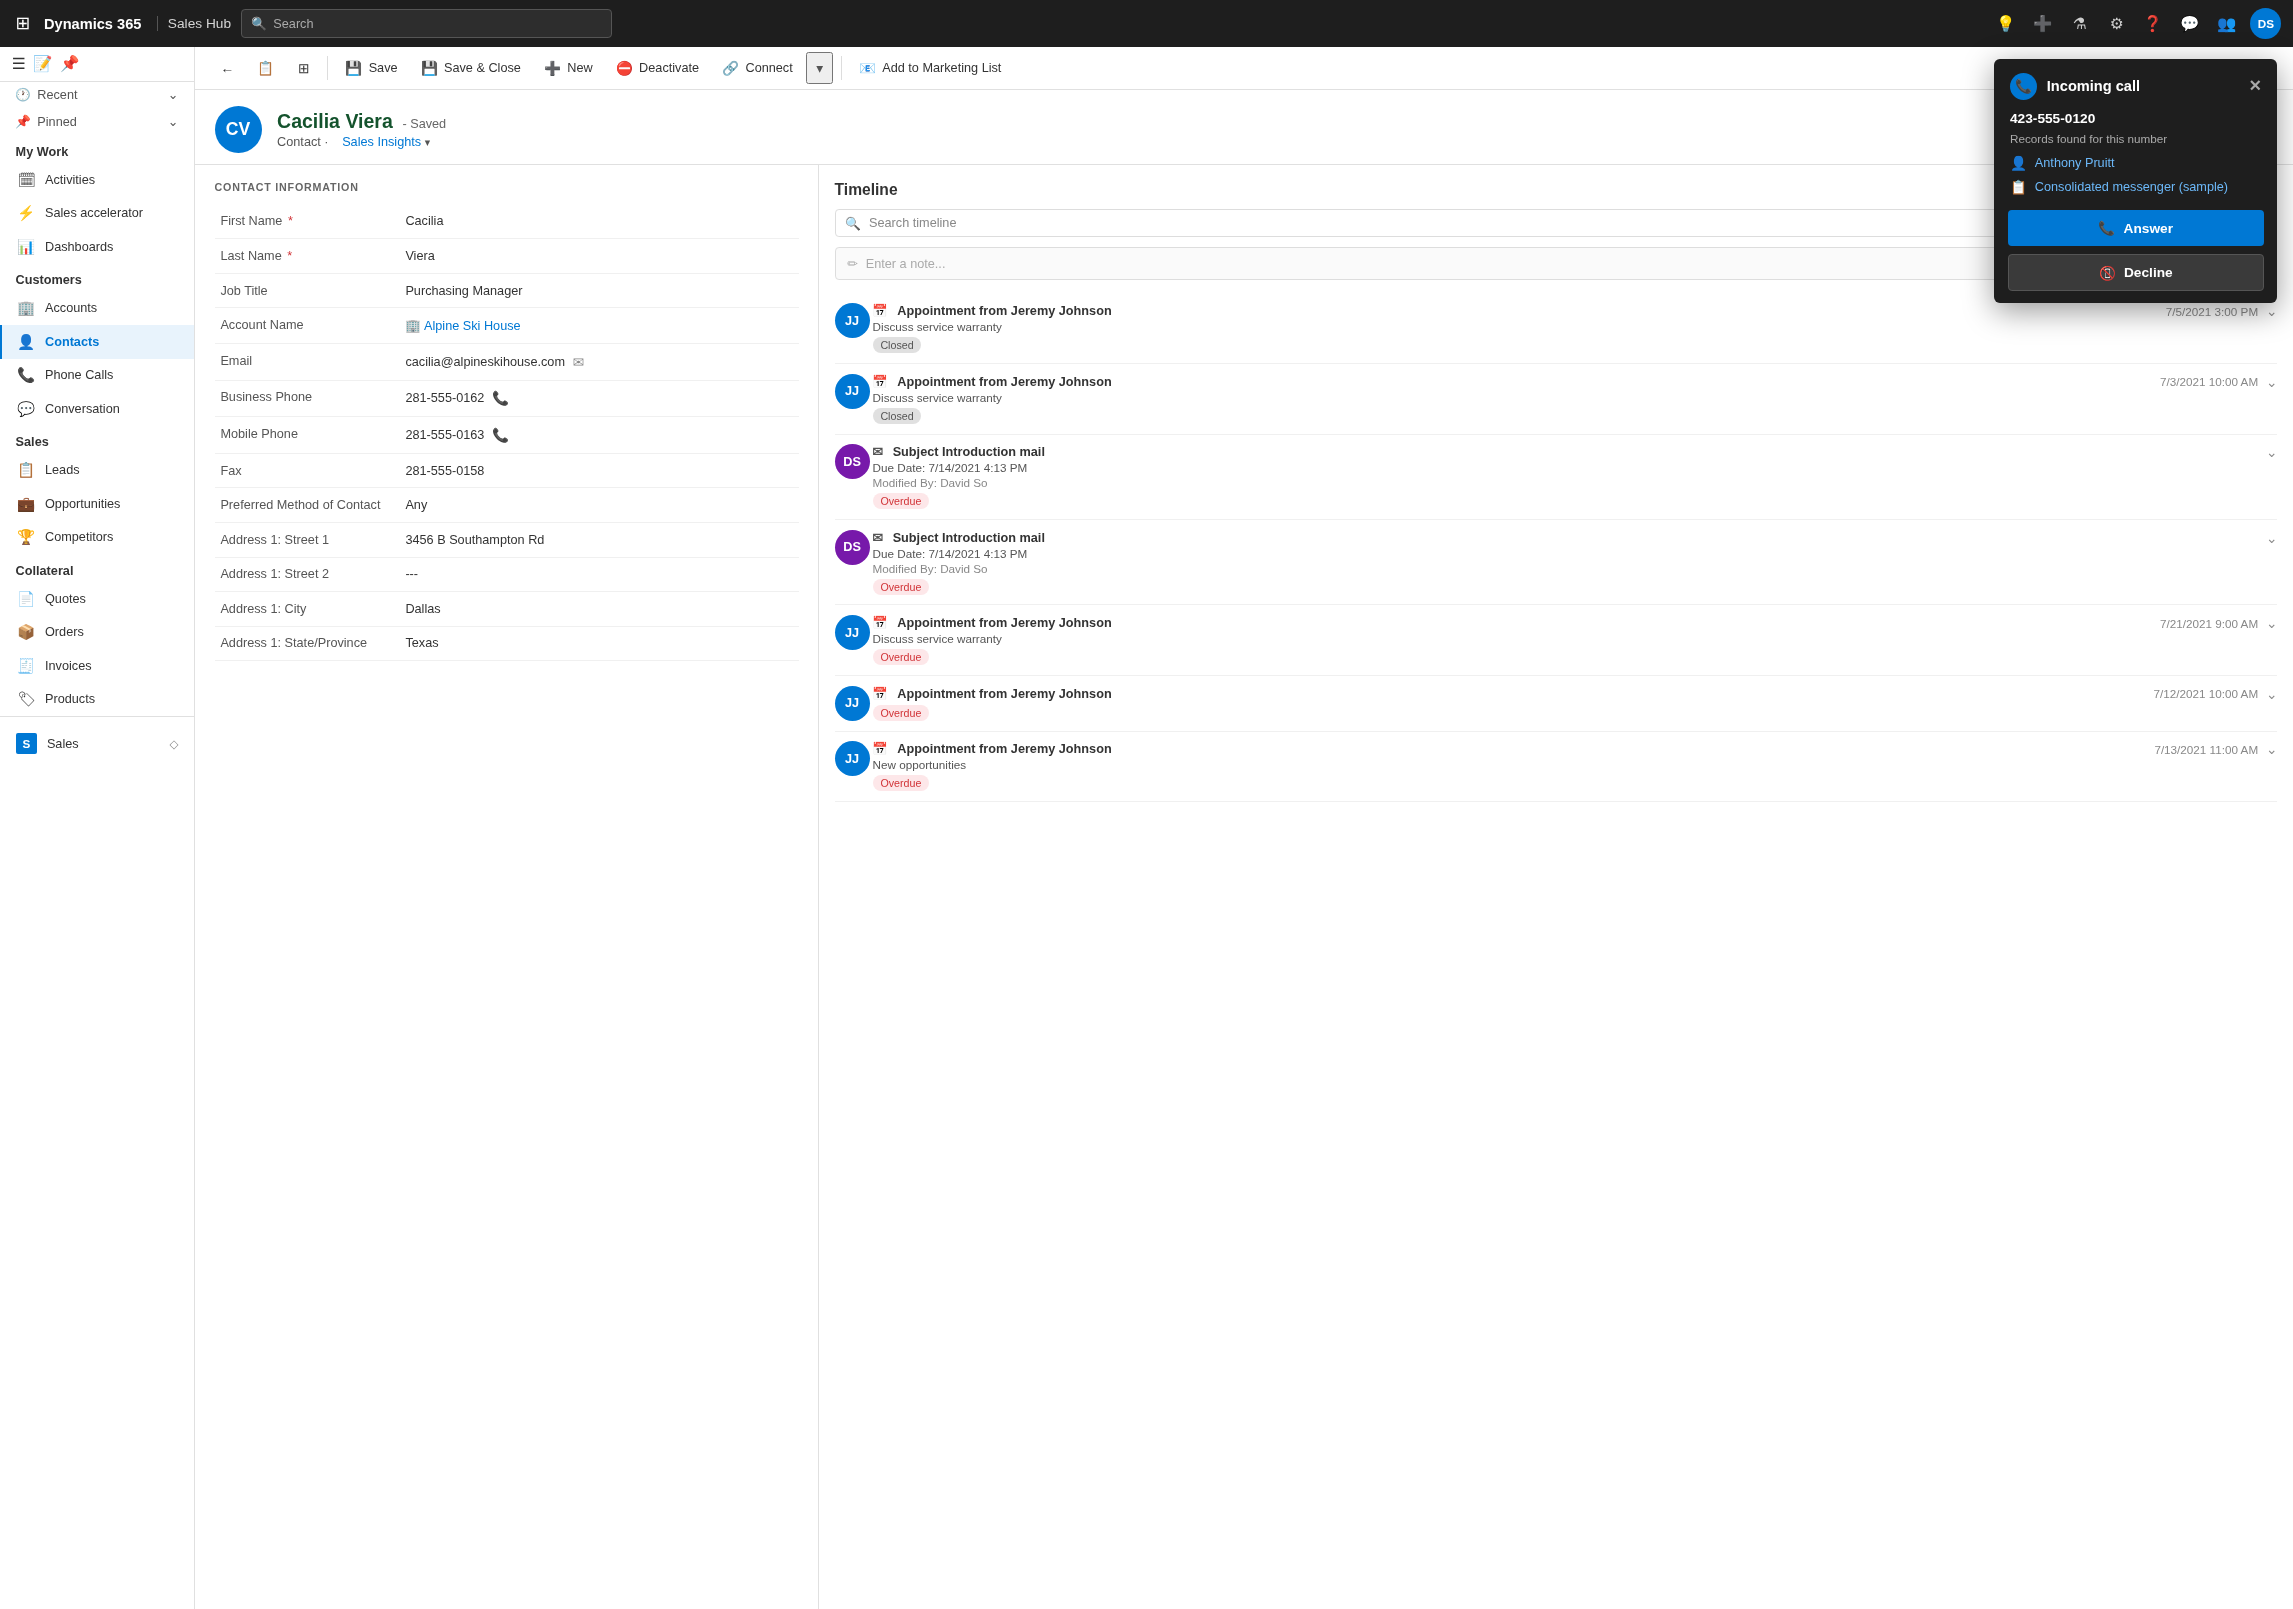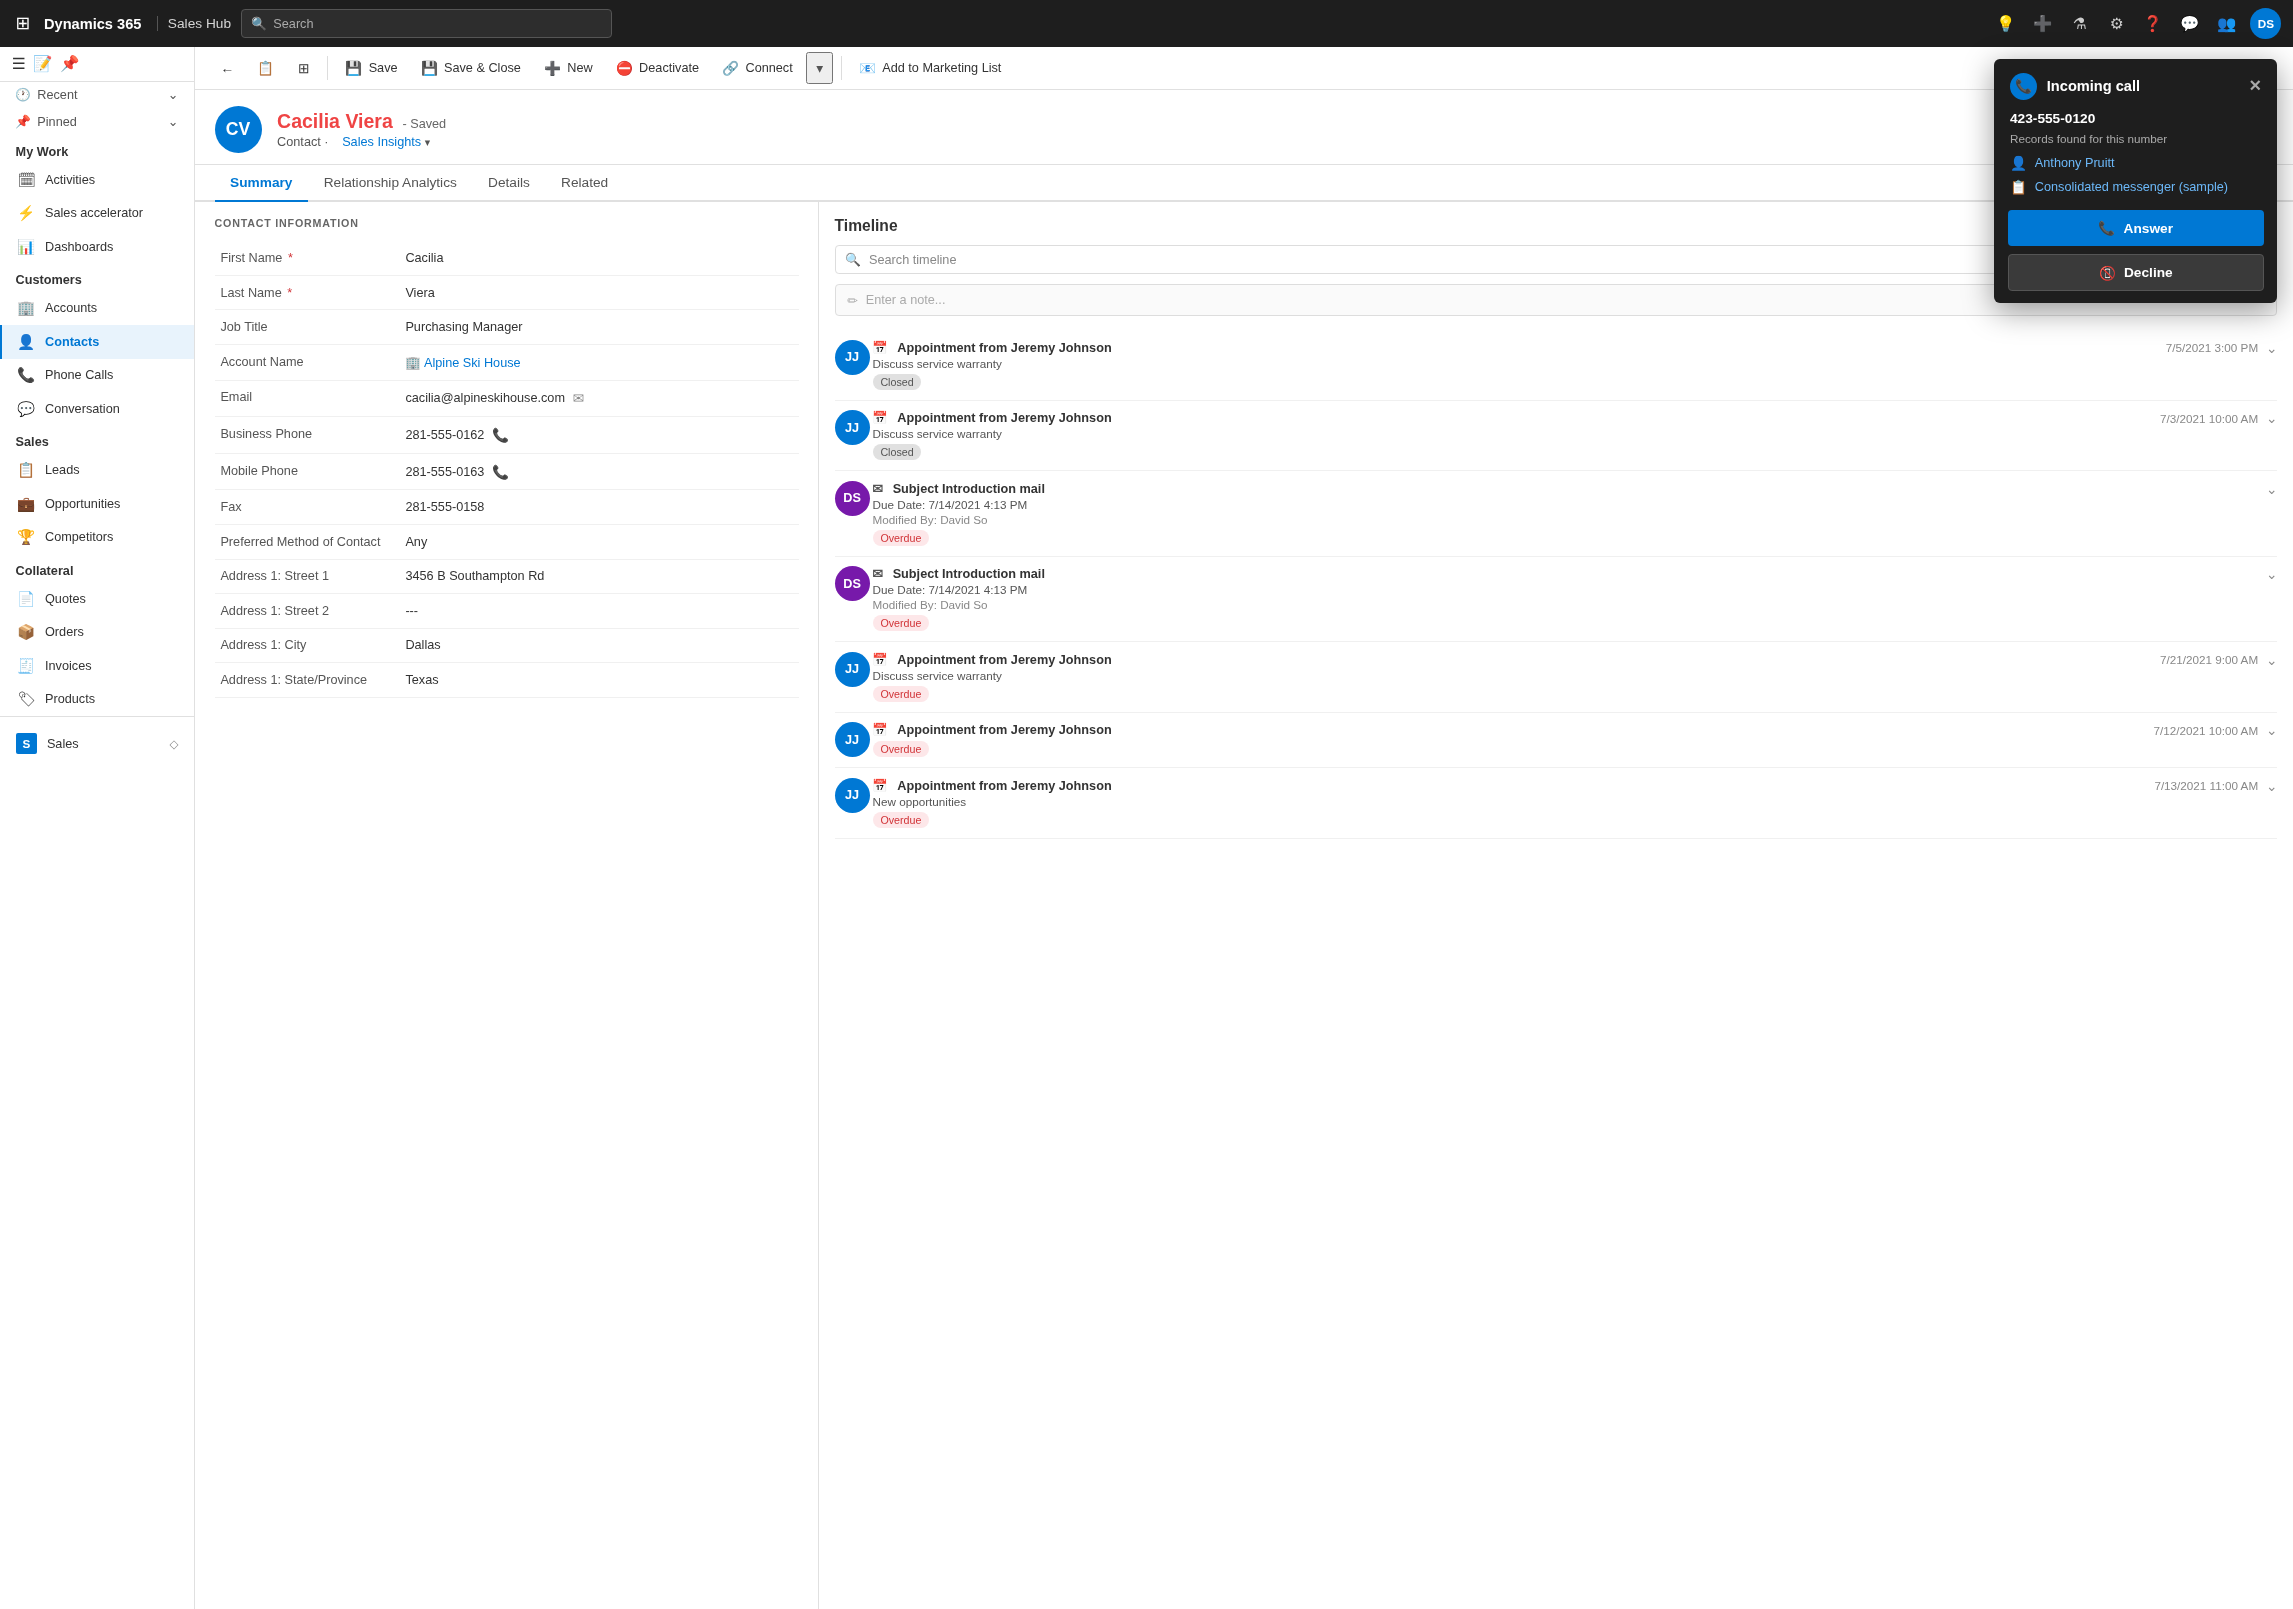--- a/index.html
+++ b/index.html
@@ -82,21 +82,21 @@
     
     .record-header {
       display: flex; align-items: center; padding: 15.6px 19.5px 11.7px;
       gap: 15.6px; border-bottom: 1px solid #e0e0e0; background: #fff;
     }
     .record-avatar {
       width: 47px; height: 47px; border-radius: 50%;
       background: #0078d4; color: #fff; font-size: 17.6px; font-weight: 700;
       display: flex; align-items: center; justify-content: center; flex-shrink: 0;
     }
-    .record-title { font-size: 19.5px; font-weight: 600; color: #ef4444; }
+    .record-title { font-size: 19.5px; font-weight: 600; color: #14532d; }
     .record-saved { font-size: 12.7px; color: #666; margin-left: 5.9px; }
     .record-subtitle { font-size: 12.7px; color: #555; margin-top: 2px; }
     .record-subtitle a { color: #0078d4; text-decoration: none; margin-left: 10px; }
 
     
     .tabs-bar {
       display: flex; align-items: flex-end; padding: 0 19.5px;
       background: #fff; border-bottom: 2px solid #e0e0e0; gap: 0;
     }
     .tab {
@@ -372,26 +372,20 @@
       </div>
       <div class="record-subtitle">
         <span>Contact</span>
         <span> · </span>
         <a>Sales Insights</a>
         <span style="cursor:pointer;font-size:10.7px;"> ▾</span>
       </div>
     </div>
   </div>
 
-  <div class="tabs-bar">
-    <div class="tab active">Summary</div>
-    <div class="tab">Relationship Analytics</div>
-    <div class="tab">Details</div>
-    <div class="tab">Related</div>
-  </div>
 
   <div class="content-area">
 
     <div class="left-panel">
       <div class="section-header">CONTACT INFORMATION</div>
       <table class="form-table">
         <tbody>
 
           <tr>
             <td class="field-label">

